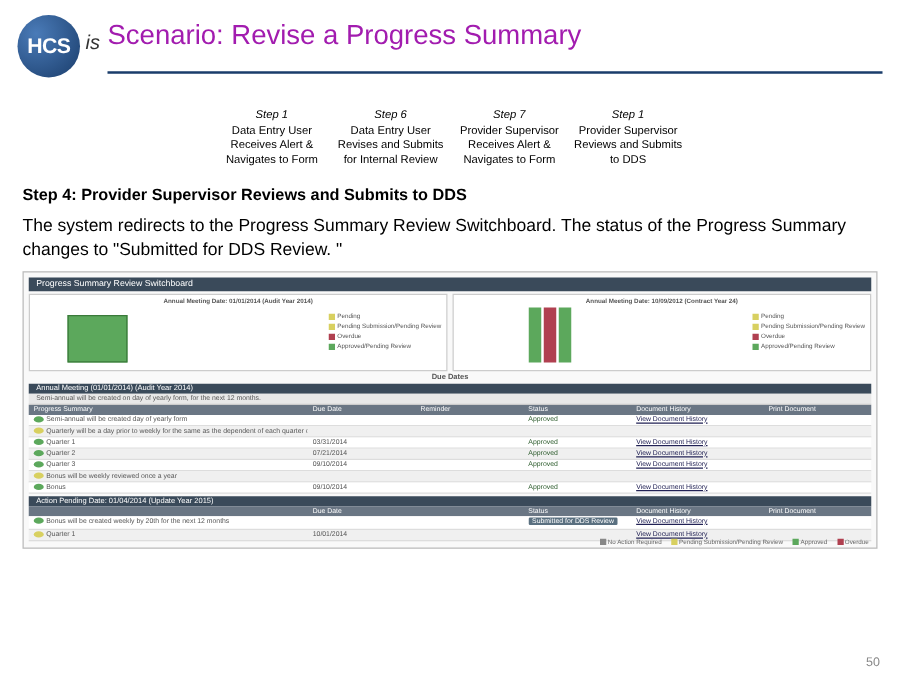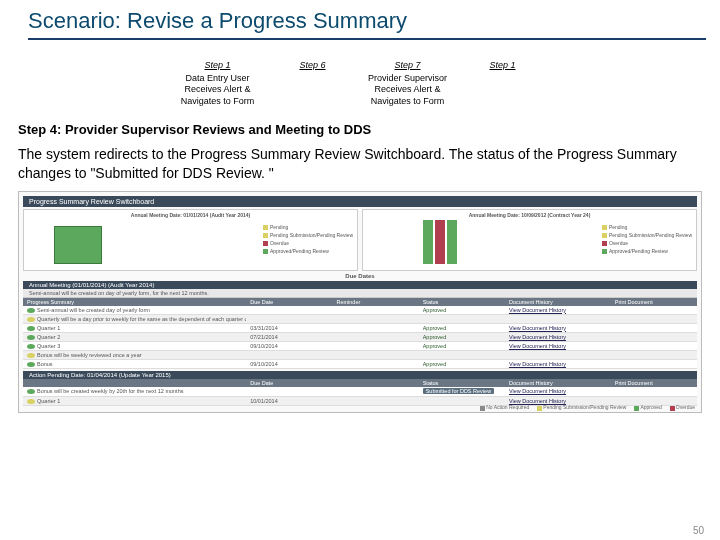--- a/index.html
+++ b/index.html
@@ -2,24 +2,24 @@
 <html><head>
 <meta charset="utf-8">
 <style>
   * { box-sizing: border-box; margin: 0; padding: 0; }
   body { width: 720px; height: 540px; font-family: Arial, sans-serif; background: #fff; position: relative; overflow: hidden; }
   .header { display: flex; align-items: center; padding: 8px 14px 2px 14px; }
   .logo { width: 58px; height: 58px; position: relative; flex-shrink: 0; }
   .logo-circle { width: 50px; height: 50px; border-radius: 50%; background: radial-gradient(circle at 30% 30%, #4a7bb8, #1a3d6b); position: absolute; top: 4px; left: 0; display: flex; align-items: center; justify-content: center; }
   .logo-text { color: #fff; font-weight: bold; font-size: 17px; letter-spacing: -0.5px; }
   .logo-is { position: absolute; right: -8px; top: 18px; font-size: 16px; color: #333; font-style: italic; }
-  .title { font-size: 22px; color: #0c4a6e; margin-left: 14px; border-bottom: 2.5px solid #1a3d6b; flex: 1; padding-bottom: 4px; }
+  .title { font-size: 22px; color: #a21caf; margin-left: 14px; border-bottom: 2.5px solid #1a3d6b; flex: 1; padding-bottom: 16px; }
   .steps { display: flex; justify-content: center; gap: 0; margin: 18px 0 14px 0; }
   .step { width: 95px; text-align: center; font-size: 9px; line-height: 1.3; padding: 0 4px; }
-  .step-title { font-style: italic; text-decoration: underline; margin-bottom: 1px; display: block; }
+  .step-title { font-style: italic; margin-bottom: 1px; display: block; }
   .section-title { font-size: 13px; font-weight: bold; margin: 4px 18px 8px 18px; }
   .section-body { font-size: 14px; margin: 0 18px 6px 18px; line-height: 1.35; }
   .status-badge { display: inline-block; position: absolute; right: 70px; top: 250px; }
   .status-badge-inner { background: #5a7080; color: #fff; font-size: 10px; padding: 3px 8px; border: 1px solid #888; border-radius: 2px; }
   .status-line { position: absolute; width: 64px; height: 1.5px; background: #333; right: 180px; top: 259px; }
   .status-line::after { content: ""; position: absolute; right: -6px; top: -3px; border-left: 7px solid #333; border-top: 4px solid transparent; border-bottom: 4px solid transparent; }
   .screenshot { margin: 8px 18px 0 18px; border: 1px solid #bbb; background: #f9f9f9; height: 222px; position: relative; font-size: 6px; color: #555; overflow: hidden; }
   .ss-header { background: #3a4a5a; color: #fff; font-size: 7px; padding: 2px 6px; margin: 4px 4px 2px 4px; }
   .ss-charts { display: flex; gap: 4px; margin: 2px 4px; }
   .ss-chart { border: 1px solid #ccc; height: 62px; flex: 1; position: relative; background: #fff; }
@@ -55,31 +55,37 @@
   .ss-row .icon-dot { display: inline-block; width: 5px; height: 5px; border-radius: 50%; margin-right: 2px; vertical-align: middle; }
   .ss-row .pill { background: #5a7080; color: #fff; padding: 0 3px; border-radius: 1px; display: inline-block; }
   .ss-footer { position: absolute; bottom: 1px; right: 6px; font-size: 5px; color: #666; display: flex; gap: 8px; }
   .ss-footer .sw { display: inline-block; width: 5px; height: 5px; vertical-align: middle; margin-right: 1px; }
   .page-num { position: absolute; bottom: 4px; right: 16px; font-size: 10px; color: #888; }
 </style>
 </head>
 <body>
 
 <div class="header">
+  <div class="logo">
+    <div class="logo-circle">
+        <span class="logo-text"><span>HCS</span></span>
+      </div>
+    <span class="logo-is">is</span>
+  </div>
   <div class="title">Scenario: Revise a Progress Summary</div>
 </div>
 
 <div class="steps">
   <div class="step"><span class="step-title">Step 1</span><span>Data Entry User Receives Alert &amp; Navigates to Form</span></div>
-  <div class="step"><span class="step-title">Step 6</span></div>
+  <div class="step"><span class="step-title">Step 6</span><span>Data Entry User Revises and Submits for Internal Review</span></div>
   <div class="step"><span class="step-title">Step 7</span><span>Provider Supervisor Receives Alert &amp; Navigates to Form</span></div>
-  <div class="step"><span class="step-title">Step 1</span></div>
-</div>
-
-<div class="section-title">Step 4: Provider Supervisor Reviews and Meeting to DDS</div>
+  <div class="step"><span class="step-title">Step 1</span><span>Provider Supervisor Reviews and Submits to DDS</span></div>
+</div>
+
+<div class="section-title">Step 4: Provider Supervisor Reviews and Submits to DDS</div>
 <div class="section-body">The system redirects to the Progress Summary Review Switchboard. The status of the Progress Summary changes to "Submitted for DDS Review. "</div>
 
 <div class="status-line"></div>
 <div class="status-badge">
   <div class="status-badge-inner">Submitted for DDS Review</div>
 </div>
 
 <div class="screenshot">
   <div class="ss-header">Progress Summary Review Switchboard</div>
   <div class="ss-charts">

